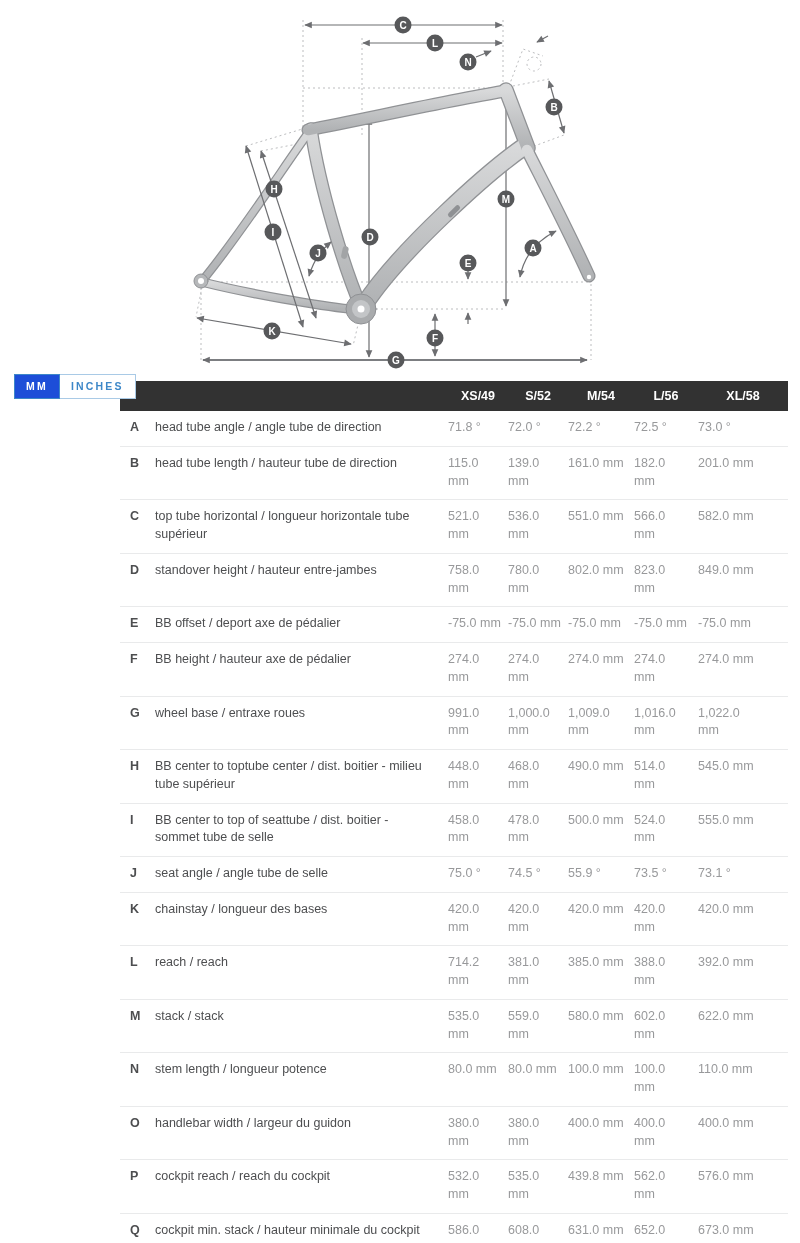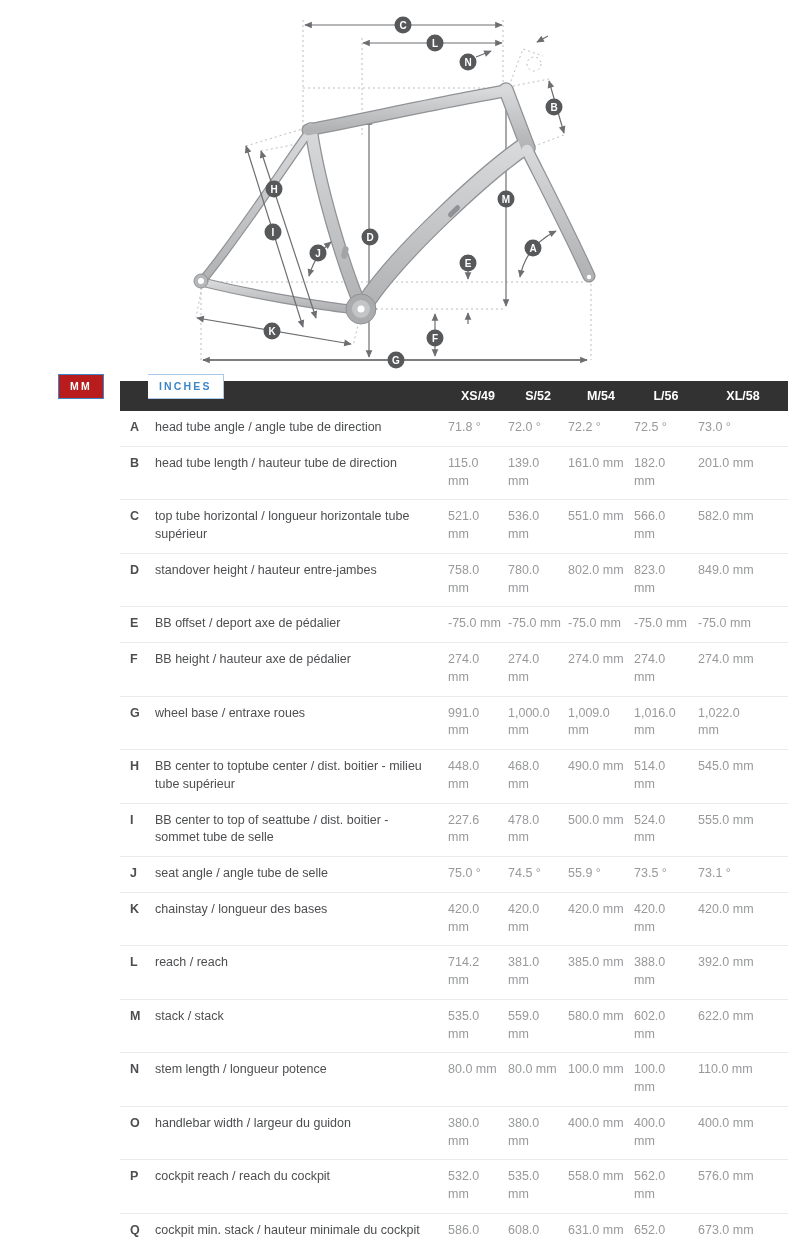--- a/index.html
+++ b/index.html
@@ -5,22 +5,22 @@
   html,body{margin:0;padding:0;background:#fff;}
   .page{position:relative;width:800px;height:1243px;background:#fff;overflow:hidden;
         font-family:"Liberation Sans",sans-serif;}
   
   .diagram{position:absolute;top:0;left:0;width:800px;height:374px;}
   
   .geo{position:absolute;top:374px;left:0;width:800px;}
   .toggle{position:absolute;top:0;left:14px;z-index:2;display:flex;}
   .tab{display:inline-block;font-size:10.5px;font-weight:bold;letter-spacing:2.2px;
        padding:6px 11px 5px 11px;cursor:pointer;line-height:1.1;}
-  .tab.active{background:#b91c1c;color:#fff;border:1px solid #3d87c8;margin-left:44px;}
-  .tab.inactive{background:#fff;color:#3d87c8;border:1px solid #a9cae6;border-left:none;margin-left:44px;}
+  .tab.active{background:#1d4ed8;color:#fff;border:1px solid #3d87c8;}
+  .tab.inactive{background:#fff;color:#3d87c8;border:1px solid #a9cae6;border-left:none;}
   .geo-table{margin-left:120px;margin-top:7px;width:668px;border-collapse:collapse;
              table-layout:fixed;font-size:12.5px;}
   .geo-table thead th{background:#323232;color:#fff;font-weight:bold;text-align:center;
              height:30px;padding:0;vertical-align:middle;font-size:12.5px;}
   .geo-table td{vertical-align:top;padding:8px 0 9px 0;line-height:1.42;}
   .geo-table tbody tr{border-bottom:1px solid #e9eaeb;}
   .geo-table tbody tr:last-child{border-bottom:none;}
   td.letter{padding-left:10px;font-weight:bold;color:#4d4e50;}
   td.label{font-weight:normal;color:#4d4e50;padding-right:26px;}
   td.val{color:#98999b;}
@@ -277,21 +277,21 @@
             <td class="label">BB center to toptube center / dist. boitier - milieu tube supérieur</td>
             <td class="val c0">448.0 mm</td>
             <td class="val c1">468.0 mm</td>
             <td class="val c2">490.0 mm</td>
             <td class="val c3">514.0 mm</td>
             <td class="val c4">545.0 mm</td>
           </tr>
           <tr>
             <td class="letter">I</td>
             <td class="label">BB center to top of seattube / dist. boitier - sommet tube de selle</td>
-            <td class="val c0">227.6 mm</td>
+            <td class="val c0">458.0 mm</td>
             <td class="val c1">478.0 mm</td>
             <td class="val c2">500.0 mm</td>
             <td class="val c3">524.0 mm</td>
             <td class="val c4">555.0 mm</td>
           </tr>
           <tr>
             <td class="letter">J</td>
             <td class="label">seat angle / angle tube de selle</td>
             <td class="val c0">75.0 °</td>
             <td class="val c1">74.5 °</td>
@@ -342,21 +342,21 @@
             <td class="val c1">380.0 mm</td>
             <td class="val c2">400.0 mm</td>
             <td class="val c3">400.0 mm</td>
             <td class="val c4">400.0 mm</td>
           </tr>
           <tr>
             <td class="letter">P</td>
             <td class="label">cockpit reach / reach du cockpit</td>
             <td class="val c0">532.0 mm</td>
             <td class="val c1">535.0 mm</td>
-            <td class="val c2">558.0 mm</td>
+            <td class="val c2">439.8 mm</td>
             <td class="val c3">562.0 mm</td>
             <td class="val c4">576.0 mm</td>
           </tr>
           <tr>
             <td class="letter">Q</td>
             <td class="label">cockpit min. stack / hauteur minimale du cockpit</td>
             <td class="val c0">586.0 mm</td>
             <td class="val c1">608.0 mm</td>
             <td class="val c2">631.0 mm</td>
             <td class="val c3">652.0 mm</td>

